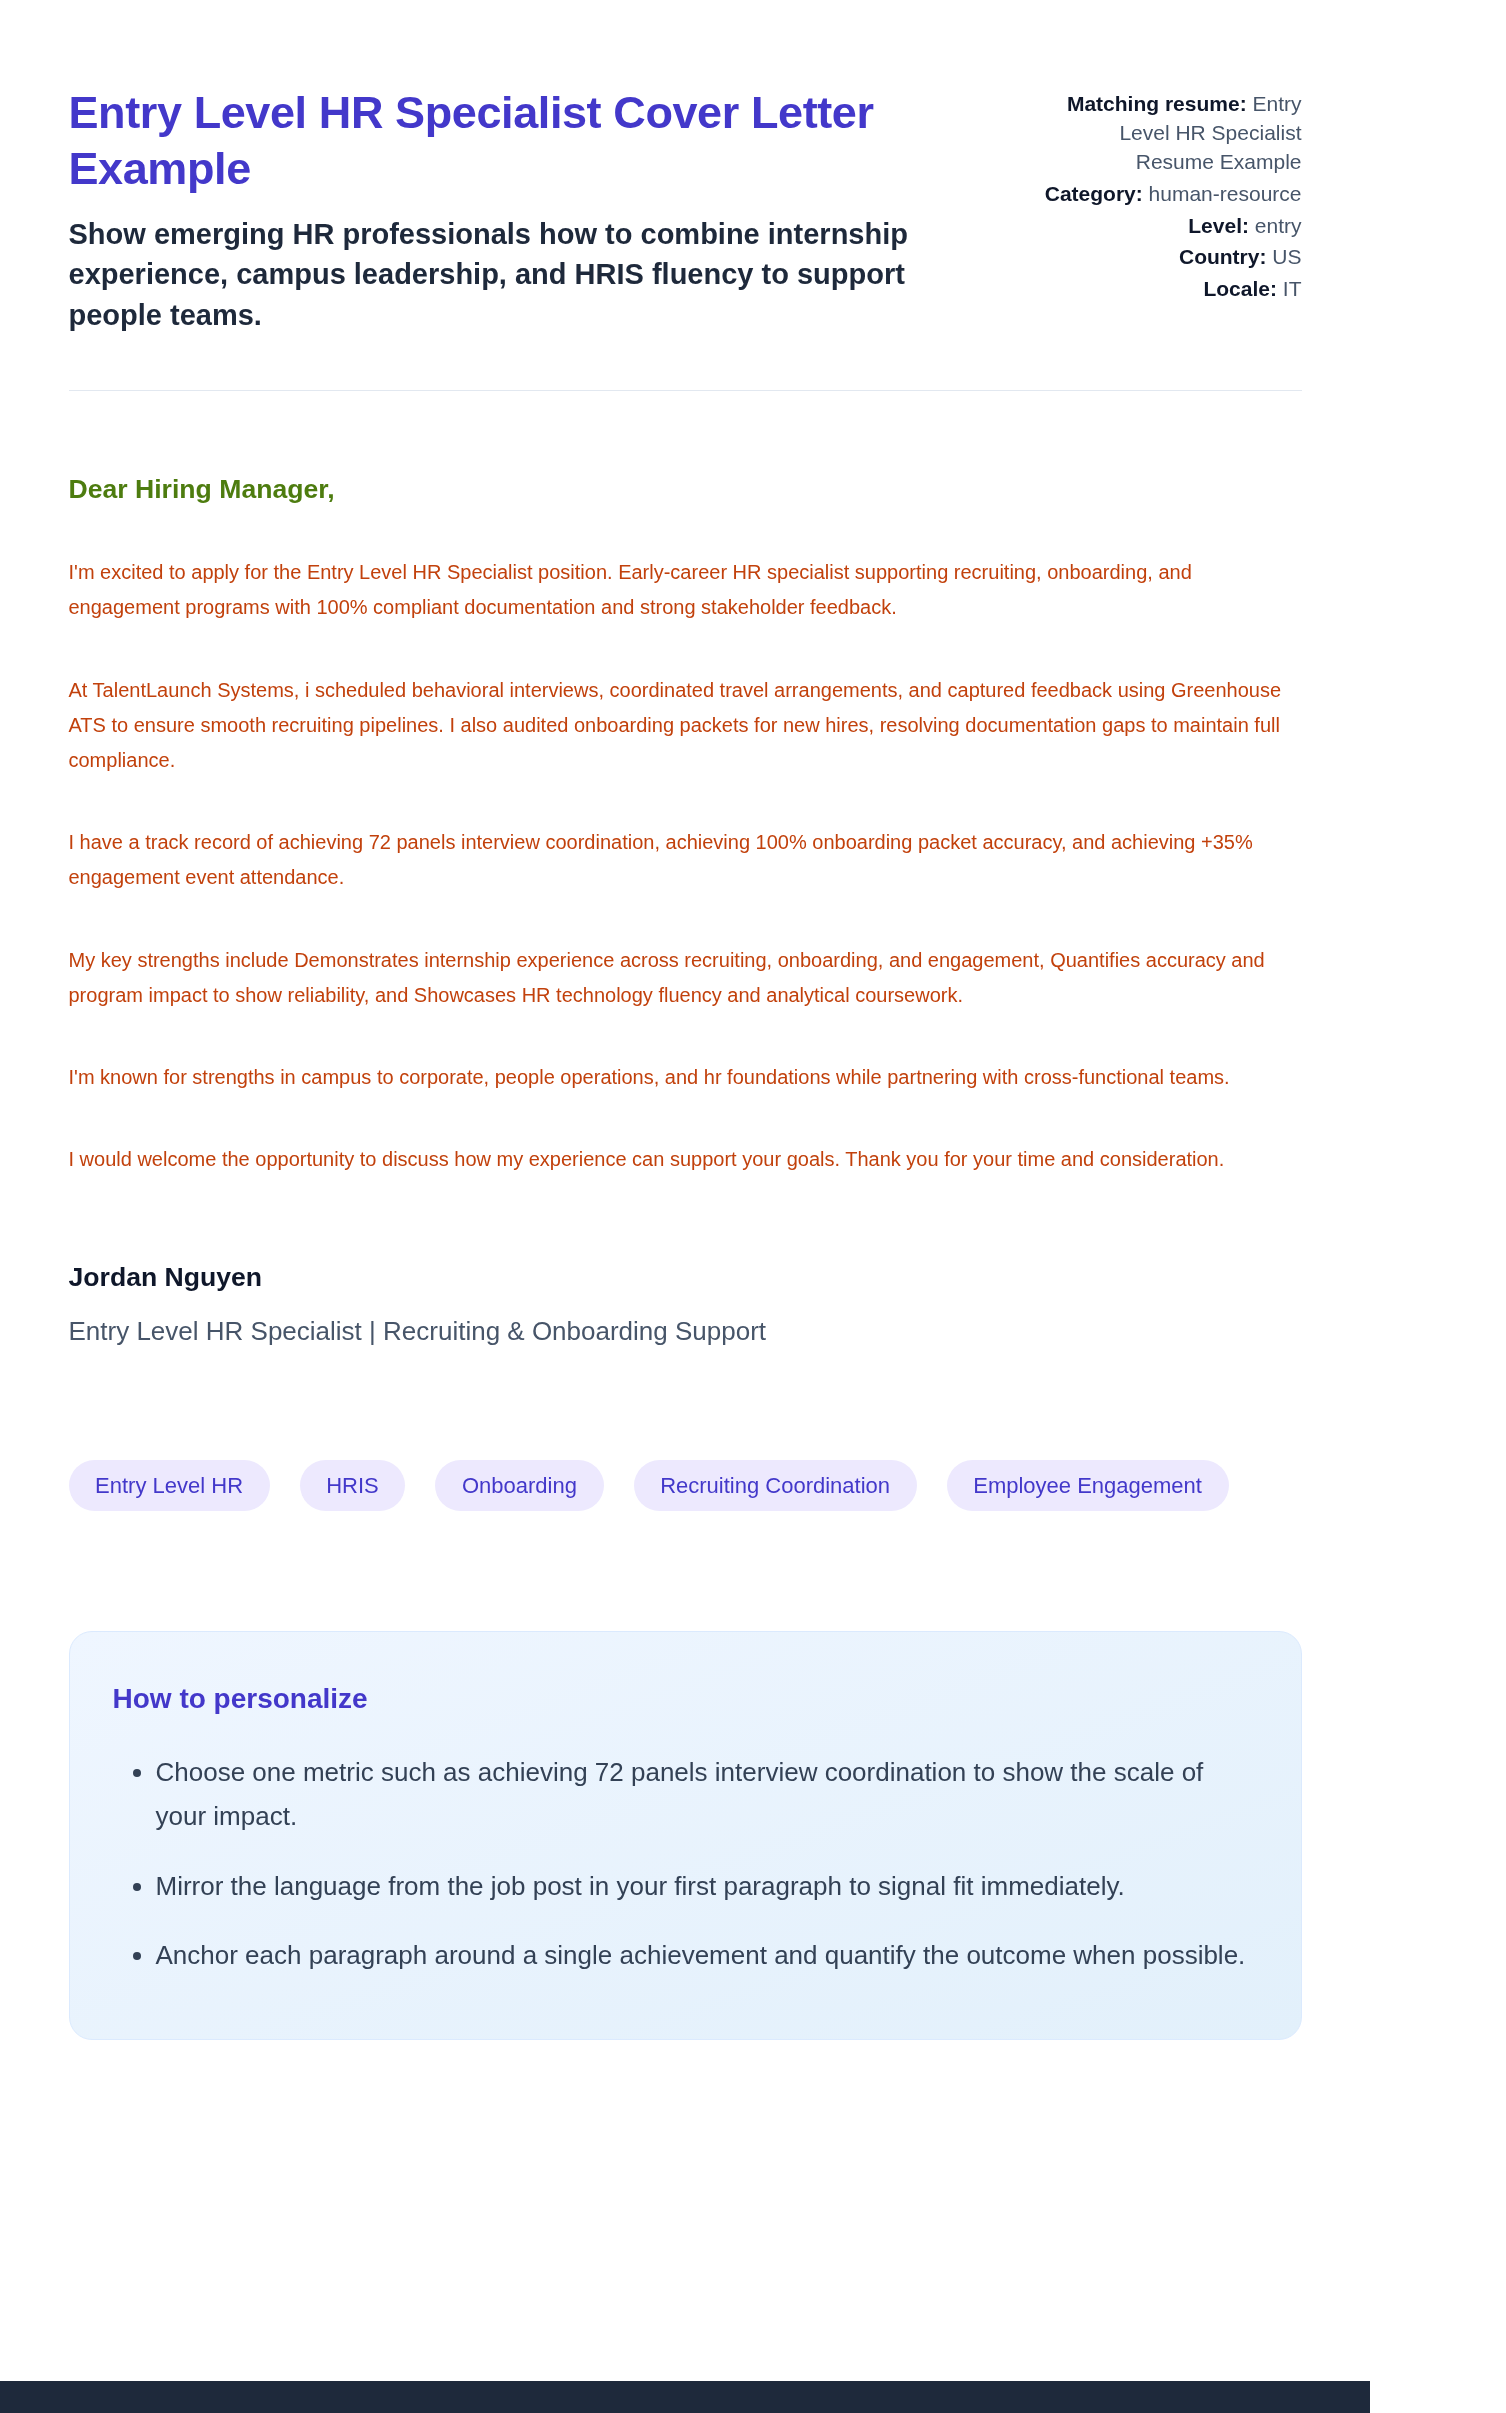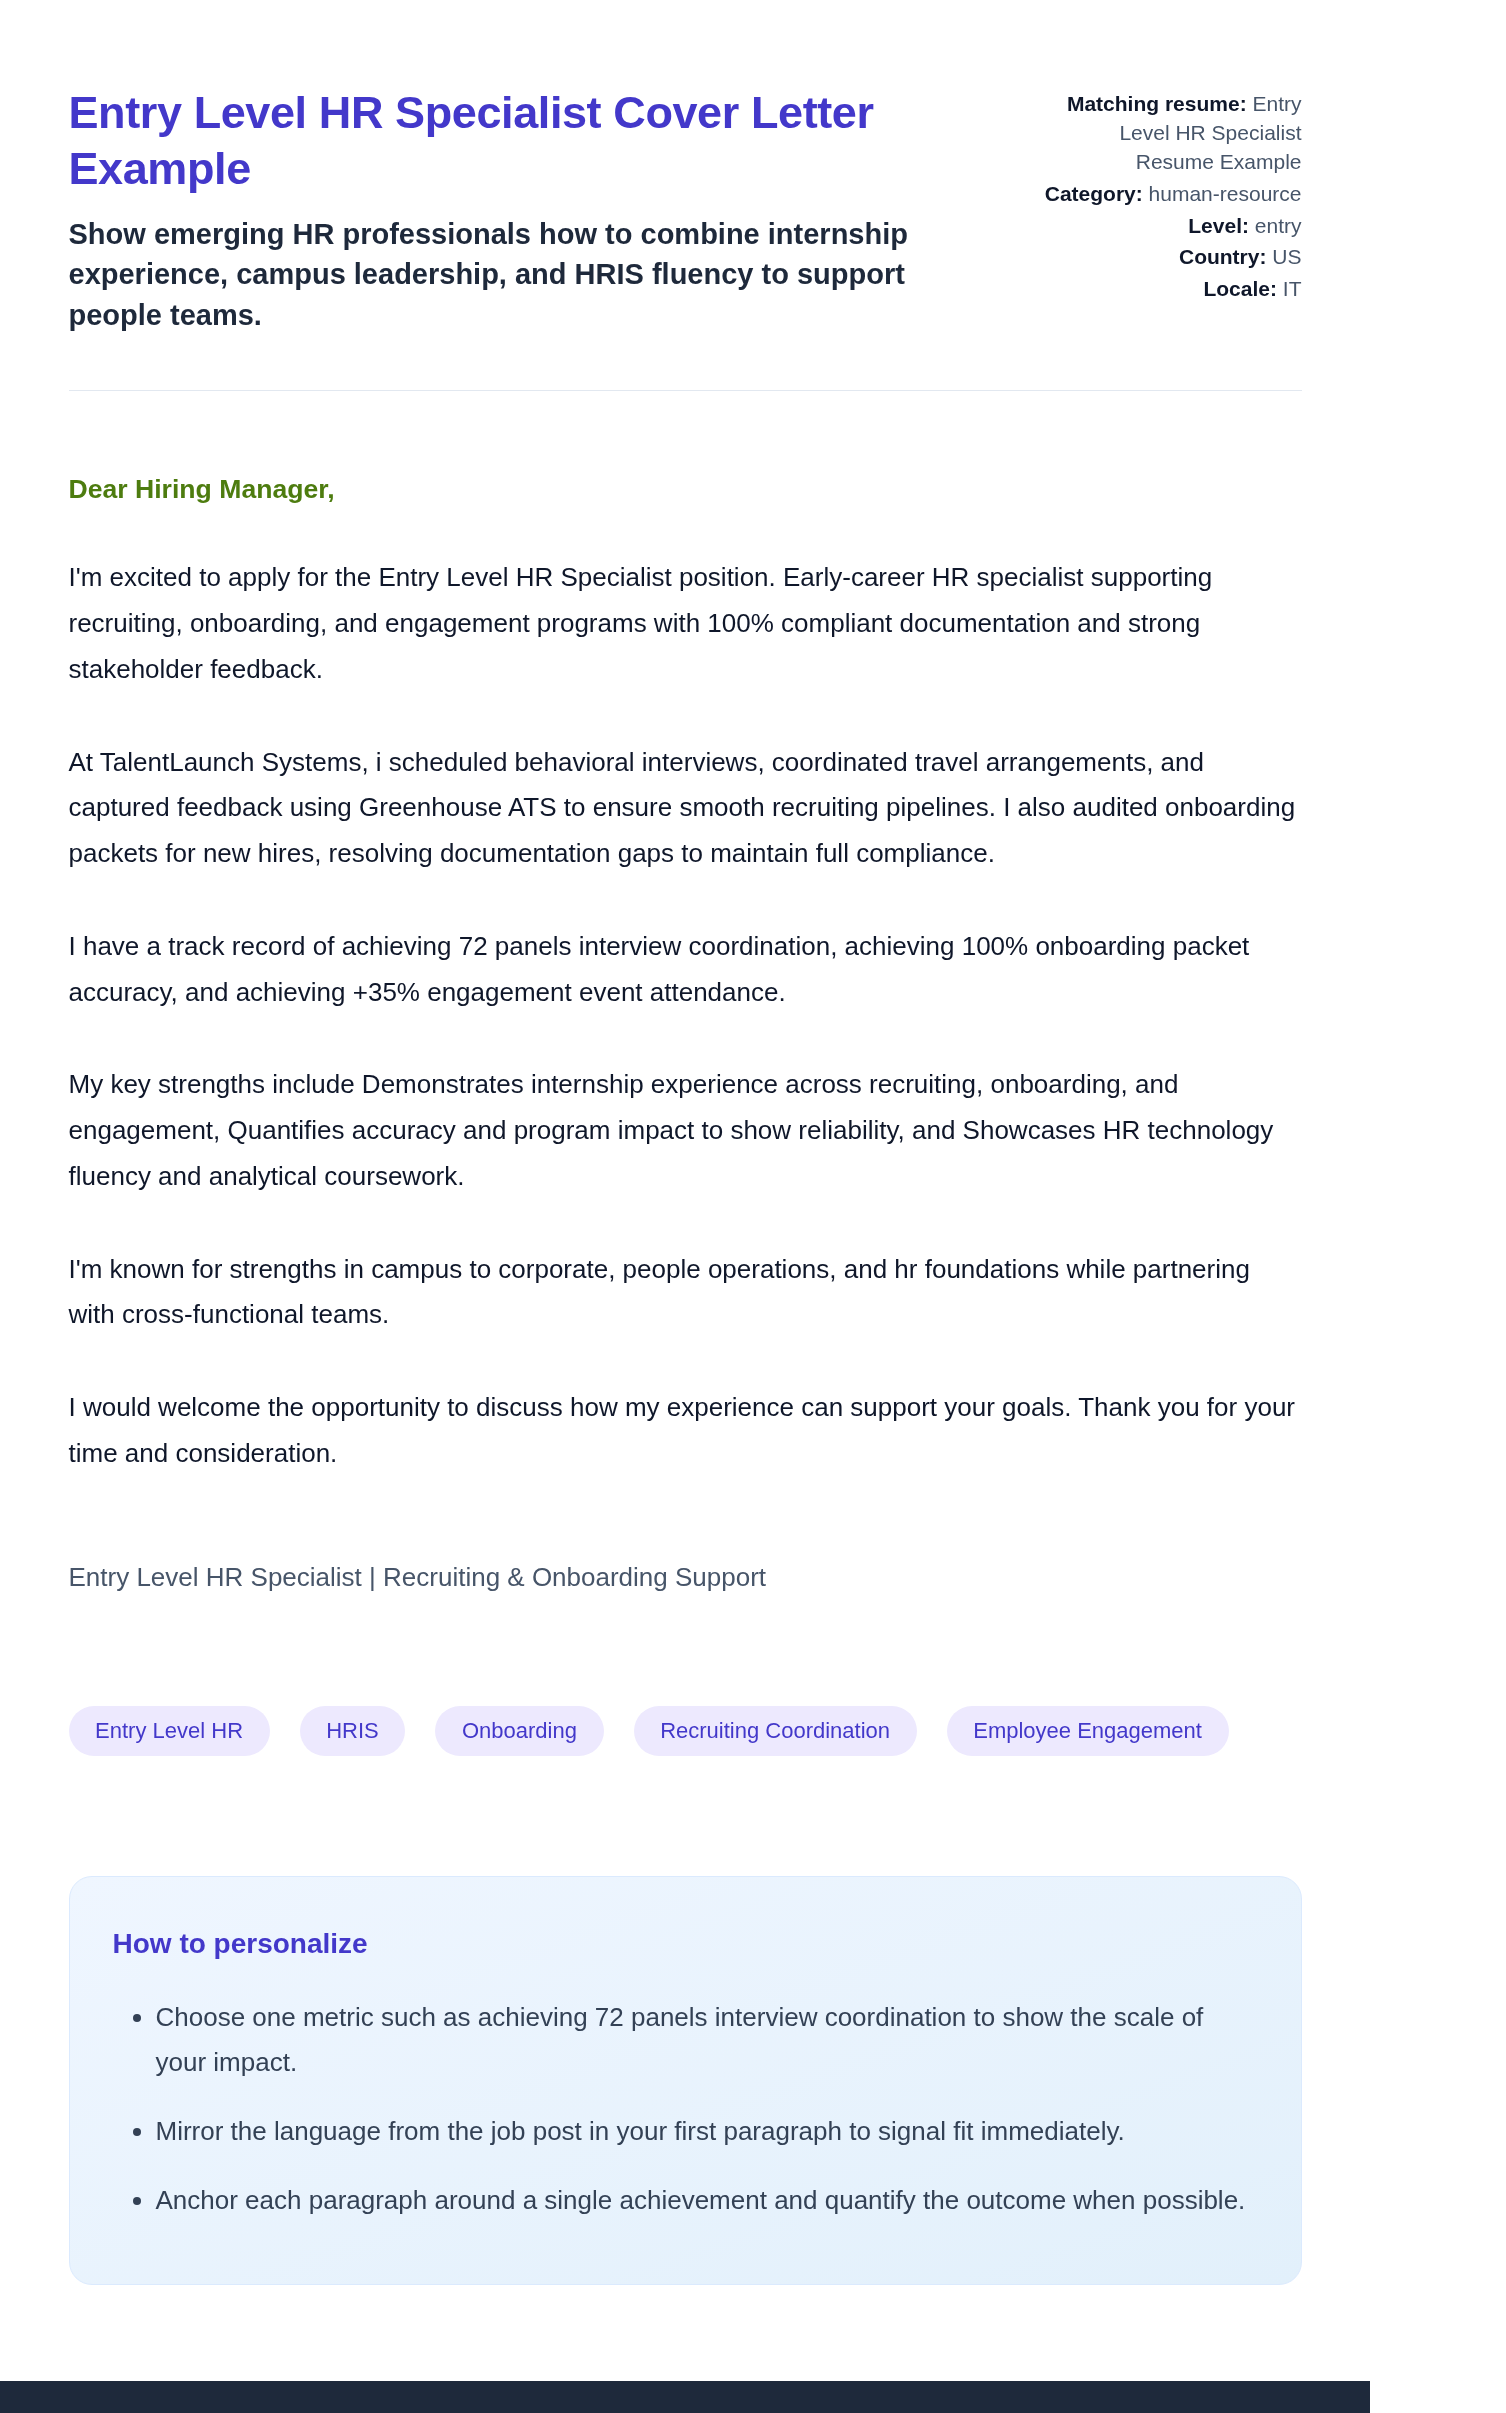--- a/index.html
+++ b/index.html
@@ -62,23 +62,23 @@
 
   
   .letter { margin-top: 83px; }
   .salutation {
     font-size: 26.6px;
     font-weight: 700;
     color: #4d7c0f;
     margin-bottom: 50px;
   }
   .letter p.body-par {
-    font-size: 26px;
+    font-size: 20px;
     line-height: 1.76;
-    color: #0f172a;
+    color: #c2410c;
     margin-bottom: 47px;
   }
   .signature { margin-top: 85px; }
   .signature-name {
     font-size: 26.6px;
     font-weight: 700;
     color: #0f172a;
   }
   .signature-title {
     margin-top: 23px;
@@ -182,20 +182,21 @@
       <div class="salutation">Dear Hiring Manager,</div>
 
       <p class="body-par">I'm excited to apply for the Entry Level HR Specialist position. Early-career HR specialist supporting recruiting, onboarding, and engagement programs with 100% compliant documentation and strong stakeholder feedback.</p>
       <p class="body-par">At TalentLaunch Systems, i scheduled behavioral interviews, coordinated travel arrangements, and captured feedback using Greenhouse ATS to ensure smooth recruiting pipelines. I also audited onboarding packets for new hires, resolving documentation gaps to maintain full compliance.</p>
       <p class="body-par">I have a track record of achieving 72 panels interview coordination, achieving 100% onboarding packet accuracy, and achieving +35% engagement event attendance.</p>
       <p class="body-par">My key strengths include Demonstrates internship experience across recruiting, onboarding, and engagement, Quantifies accuracy and program impact to show reliability, and Showcases HR technology fluency and analytical coursework.</p>
       <p class="body-par">I'm known for strengths in campus to corporate, people operations, and hr foundations while partnering with cross-functional teams.</p>
       <p class="body-par">I would welcome the opportunity to discuss how my experience can support your goals. Thank you for your time and consideration.</p>
 
       <div class="signature">
+        <div class="signature-name">Jordan Nguyen</div>
         <div class="signature-title">Entry Level HR Specialist | Recruiting &amp; Onboarding Support</div>
       </div>
     </div>
 
     <div class="tag-list">
       <span class="tag">Entry Level HR</span>
       <span class="tag">HRIS</span>
       <span class="tag">Onboarding</span>
       <span class="tag">Recruiting Coordination</span>
       <span class="tag">Employee Engagement</span>

